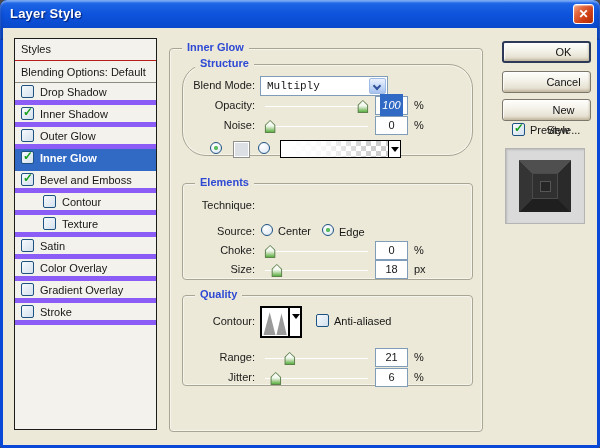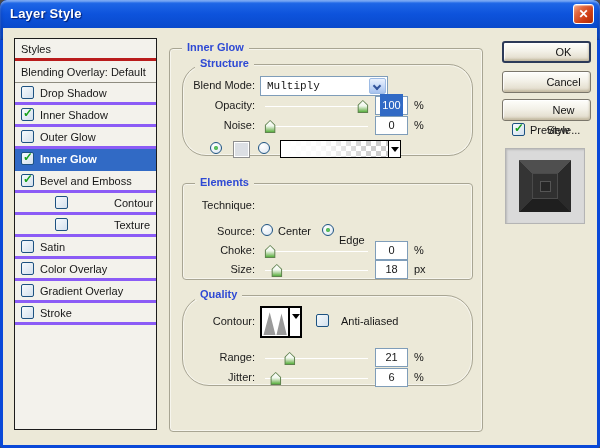--- a/index.html
+++ b/index.html
@@ -18,24 +18,24 @@
   .close-btn { position:absolute; right:6px; top:4px; width:21px; height:20px; border:1px solid #fff; border-radius:3px;
     background:linear-gradient(135deg,#F4A988 0%,#E2673F 30%,#CE3D14 65%,#B02B05 100%);
     box-shadow:inset 0 1px 1px rgba(255,255,255,.5);
     color:#fff; font-size:12px; font-weight:bold; text-align:center; line-height:18px; cursor:default; }
 
   
   .client { position:absolute; left:3px; top:28px; width:594px; height:417px; background:#ECE9D8; }
 
   
   .stylebox { position:absolute; left:11px; top:10px; width:143px; height:392px; background:#F3F2EC; border:1px solid #1c1c1c; overflow:hidden; }
-  .shead { height:22px; line-height:21px; padding-left:6px; border-bottom:3px solid #b91c1c; }
-  .srow { height:22px; display:flex; align-items:center; padding-left:6px; border-bottom:3px solid #8b5cf6; }
+  .shead { height:22px; line-height:21px; padding-left:6px; border-bottom:1px solid #b91c1c; }
+  .srow { height:22px; display:flex; align-items:center; padding-left:6px; border-bottom:5px solid #8b5cf6; }
   .srow.plain { border-bottom:1px solid #8E8C80; }
-  .srow.ind { padding-left:40px;gap:40px; }
+  .srow.ind { padding-left:28px; }
   .srow .lbl { margin-left:6px; white-space:nowrap; }
   .srow.plain .lbl { margin-left:0; }
   .srow.sel { background:#316AC5; border-bottom-color:#316AC5; }
   .srow.sel .lbl { color:#fff; font-weight:bold; }
 
   
   .cb { position:relative; width:13px; height:13px; flex:0 0 13px; border:1px solid #1D5281; border-radius:2px;
         background:linear-gradient(135deg,#F6FAFD 0%,#E2EBF3 60%,#D2E0EE 100%); }
   .cb .mk { display:none; position:absolute; left:1px; top:-3px; color:#17A01B; font-size:12px; font-weight:bold; font-style:normal; }
   .cb.on .mk { display:block; }
@@ -43,21 +43,21 @@
         background:radial-gradient(circle at 35% 30%,#ffffff 0%,#EAF0F7 60%,#D6E2EF 100%); display:inline-block; }
   .rb.on::after { content:''; position:absolute; left:3px; top:3px; width:4px; height:4px; border-radius:50%;
         background:radial-gradient(#6FD26F,#1F9422); }
 
   
   .gbox { position:absolute; border:1px solid #A8A593; border-radius:4px; box-shadow:inset 0 0 0 1px rgba(255,255,255,.55); }
   .gbox-label { position:absolute; top:-8px; left:12px; background:#ECE9D8; padding:0 5px; color:#2E49D4; font-weight:bold; }
   #panel-outer { left:166px; top:20px; width:314px; height:384px; }
   #box-structure { left:179px; top:36px;  width:291px; height:92px;border-radius:24px; }
   #box-elements  { left:179px; top:155px; width:291px; height:97px; }
-  #box-quality   { left:179px; top:267px; width:291px; height:91px;border-radius:27px; }
+  #box-quality   { left:179px; top:267px; width:291px; height:91px; }
 
   .row { position:absolute; left:179px; width:291px; height:28px; }
   .row .flabel { position:absolute; left:0; top:3px; width:73px; text-align:right; color:#1a1a1a; }
 
   
   .combo { position:absolute; top:0; height:20px; background:#fff; border:1px solid #7F9DB9;font-family:Liberation Mono, monospace; }
   .combo .cval { position:absolute; left:6px; top:3px; }
   .combo .carr { position:absolute; right:1px; top:1px; bottom:1px; width:17px; border-radius:2px;
      background:linear-gradient(180deg,#EAF1FD 0%,#CCDDF8 45%,#A6C2EE 100%); border:1px solid #9DBBE4; }
   .combo .carr i { position:absolute; left:4px; top:4px; width:6px; height:6px; border-left:2px solid #32539B; border-bottom:2px solid #32539B; transform:rotate(-45deg); }
@@ -65,38 +65,38 @@
   
   .slider { position:absolute; left:83px; top:2px; width:103px; height:16px; }
   .slider .track { position:absolute; left:0; right:0; top:8px; height:1px; background:#97948A; border-bottom:1px solid #fff; }
   .slider .th { position:absolute; top:2px; width:11px; height:13px; transform:translateX(-50%);
      clip-path:polygon(50% 0,100% 40%,100% 100%,0 100%,0 40%); background:#5F824F; }
   .slider .th i { position:absolute; left:1px; right:1px; top:1px; bottom:1px;
      clip-path:polygon(50% 0,100% 40%,100% 100%,0 100%,0 40%);
      background:linear-gradient(180deg,#FDFDFC 0%,#F0F7EC 45%,#A3CE90 75%,#57B13E 100%); }
 
   .vbox { position:absolute; left:193px; top:0; width:33px; height:19px; background:#fff; border:1px solid #7F9DB9; text-align:center; line-height:17px; }
-  .vbox .hl { background:#316AC5; color:#fff; padding:5px 2px; }
+  .vbox .hl { background:#316AC5; color:#fff; padding:5px 2px;font-style:italic; }
   .unit { position:absolute; left:232px; top:3px; }
 
   
   .swatch { position:absolute; left:51px; top:1px; width:17px; height:17px; background:#DCDFE4; border:1px solid #8E8E8E; box-shadow:inset 0 0 0 1px #fff; }
   .gradbar { position:absolute; left:98px; top:0; width:121px; height:18px; border:1px solid #000; background:
       linear-gradient(to right,#fff 0%, rgba(255,255,255,.85) 35%, rgba(255,255,255,0) 75%),
       conic-gradient(#CECECE 0 25%, #fff 0 50%, #CECECE 0 75%, #fff 0);
       background-size:100% 100%, 10px 10px; }
   .gradbar .garr { position:absolute; right:0; top:0; bottom:0; width:12px; background:#fff; border-left:1px solid #000; }
   .garr i, .ctr-arr i { position:absolute; left:2px; top:6px; width:0; height:0; border-left:4px solid transparent; border-right:4px solid transparent; border-top:5px solid #000; }
 
   
   .contour { position:absolute; left:78px; top:0; width:42px; height:32px; border:2px solid #000; background:#fff; }
   .contour .peaks { position:absolute; left:1px; bottom:1px; width:24px; height:24px; background:#9A9A9A;
       clip-path:polygon(2% 100%, 28% 5%, 52% 100%, 56% 100%, 77% 10%, 99% 100%); }
   .ctr-arr { position:absolute; right:0; top:0; bottom:0; width:12px; background:#fff; border-left:2px solid #000; }
-  .chk-inline { position:absolute; display:flex; align-items:center; gap:12px; }
+  .chk-inline { position:absolute; display:flex; align-items:center; gap:5px; }
 
   
   .btn { position:absolute; left:499px; width:89px; height:22px; border:1px solid #7B776B; border-radius:3px;
      background:linear-gradient(180deg,#FEFEFB 0%,#F3F1E8 45%,#E6E1D2 80%,#D8D0BC 100%);
      box-shadow:inset -1px -2px 2px rgba(170,160,130,.45), inset 1px 1px 1px #fff;
      font-size:11px; text-align:center; line-height:20px; color:#111;padding-left:34px; }
   #btn-ok { top:13px; border:2px solid #2C3A58; line-height:18px; }
   #btn-cancel { top:43px; }
   #btn-newstyle { top:71px; }
   .preview-row { position:absolute; left:509px; top:95px; display:flex; align-items:center; gap:5px; }
@@ -113,21 +113,21 @@
     <span class="title-text">Layer Style</span>
     <div class="close-btn">✕</div>
   </div>
 
   <div class="client">
 
     <div class="stylebox">
       <div class="shead">Styles</div>
       <div id="style-items">
           <div class="srow plain">
-            <span class="lbl">Blending Overlay: Default</span>
+            <span class="lbl">Blending Options: Default</span>
           </div>
           <div class="srow">
             <span class="cb"></span>
             <span class="lbl">Drop Shadow</span>
           </div>
           <div class="srow">
             <span class="cb on">
               <b class="mk">✓</b>
             </span>
             <span class="lbl">Inner Shadow</span>
@@ -234,21 +234,21 @@
 
     <div class="row" style="top:168px">
       <span class="flabel">Technique:</span>
     </div>
 
     <div class="row" style="top:194px">
       <span class="flabel">Source:</span>
       <span class="rb" style="position:absolute;left:79px;top:2px"></span>
       <span style="position:absolute;left:96px;top:3px">Center</span>
       <span class="rb on" style="position:absolute;left:140px;top:2px"></span>
-      <span style="position:absolute;left:157px;top:12px">Edge</span>
+      <span style="position:absolute;left:157px;top:4px">Edge</span>
     </div>
 
     <div class="row" style="top:213px">
       <span class="flabel">Choke:</span>
       <div class="slider">
         <div class="track"></div>
         <span class="th" style="left: 5%;">
             <i></i>
           </span>
       </div>

